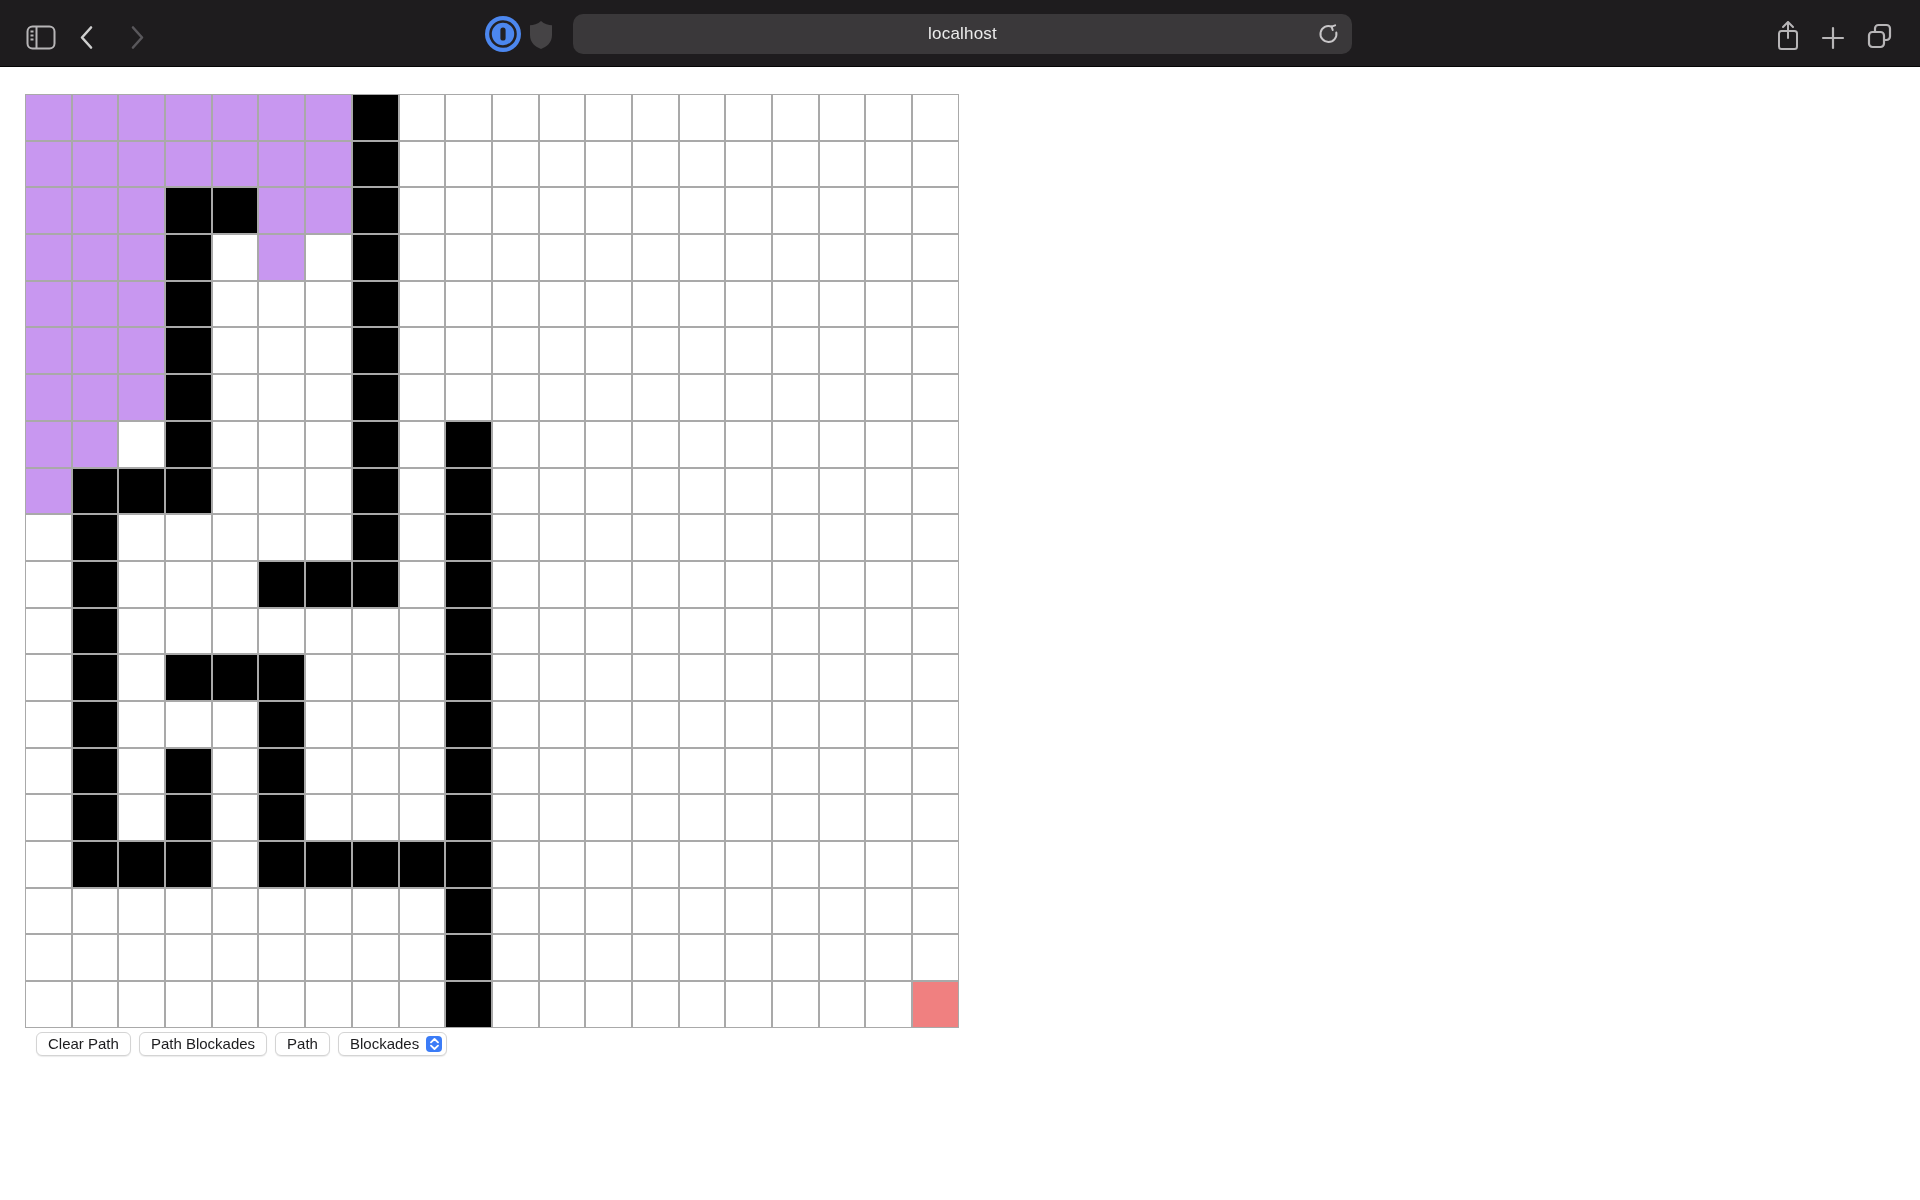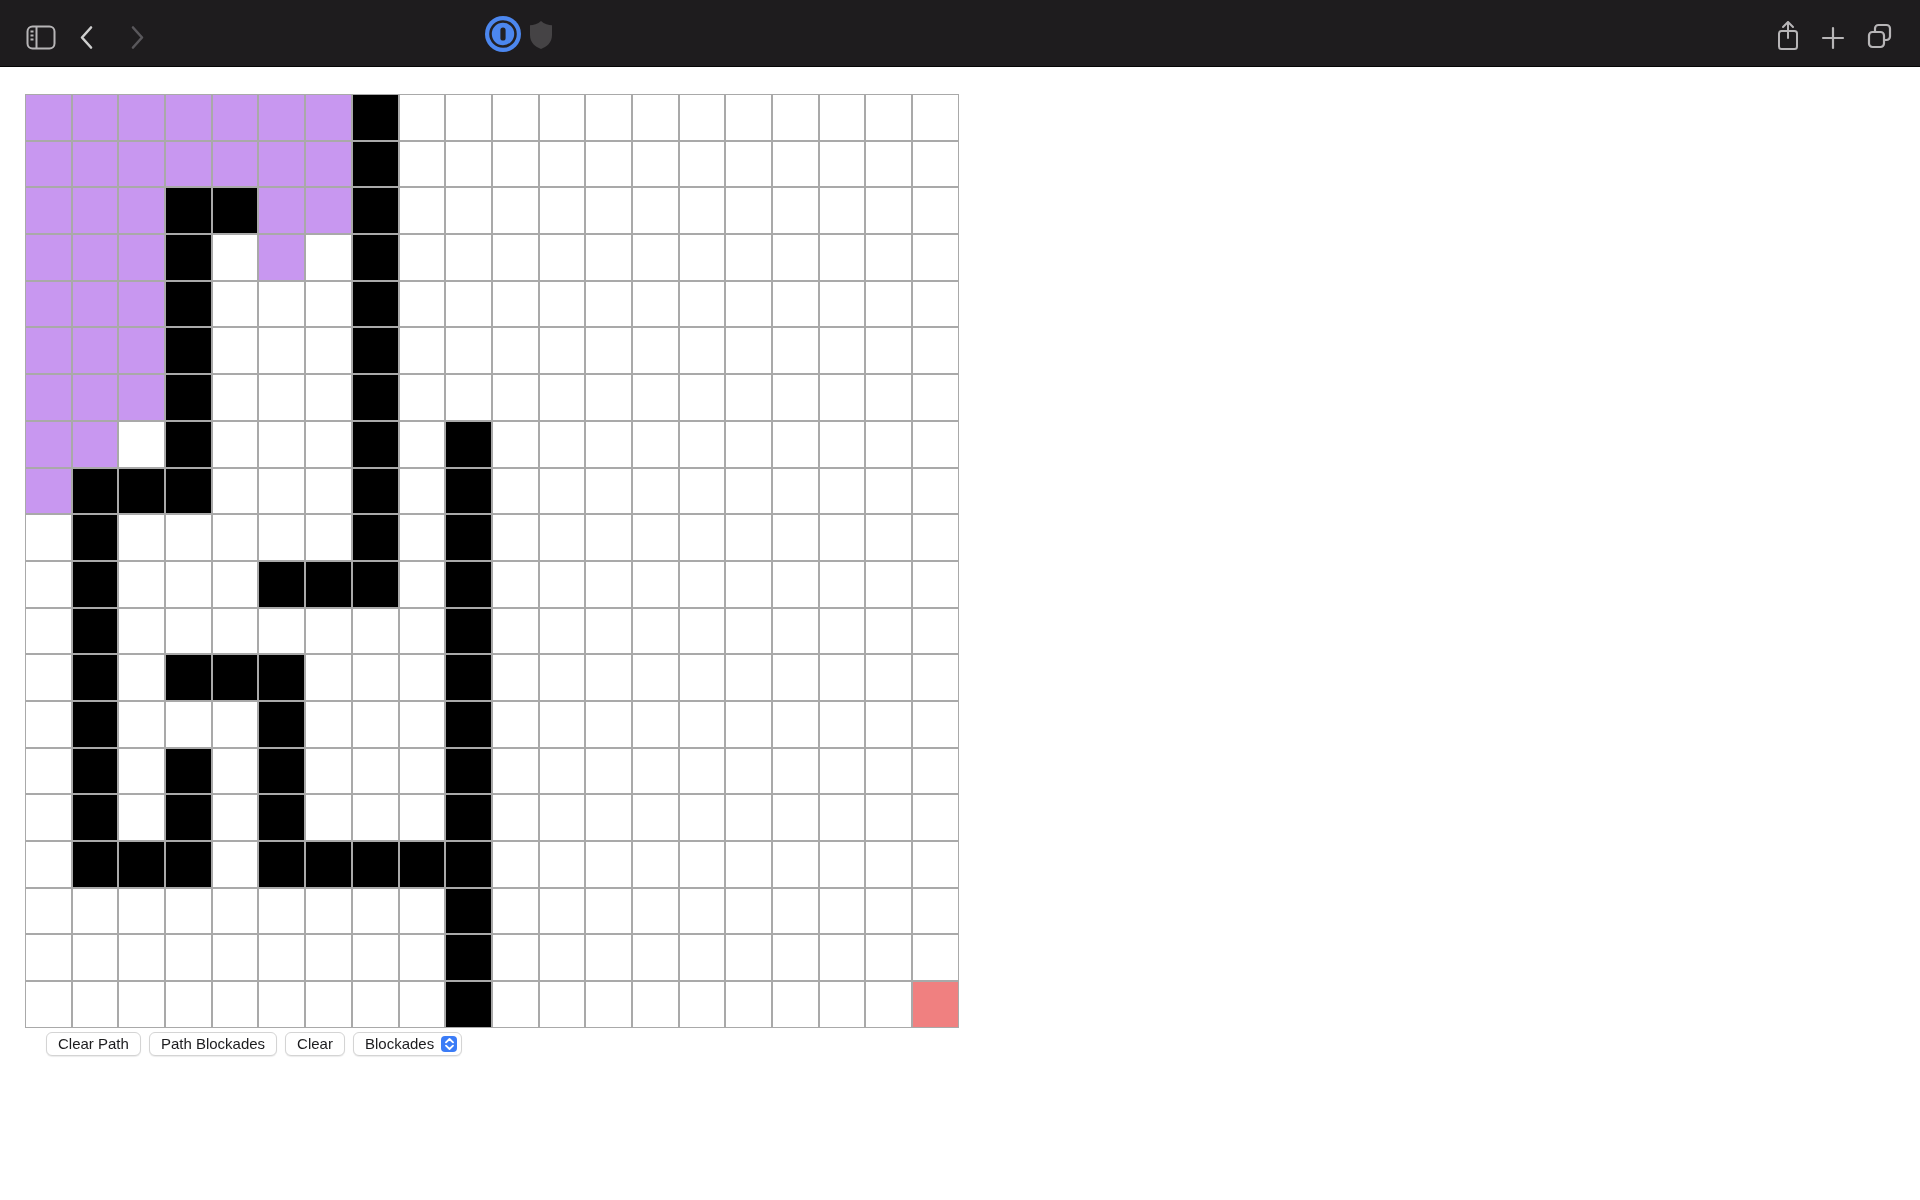--- a/index.html
+++ b/index.html
@@ -29,21 +29,21 @@
     color:#c9c7c9; }
 
   
   .page { position:absolute; left:0; top:68px; width:1920px; height:1132px; background:#fff; }
 
   .board { position:absolute; left:25px; top:26px;
     display:grid; grid-template-columns:repeat(20,46.7px);
     grid-template-rows:repeat(20,46.7px); }
   .cell { border:1px solid #a9a9a9; }
 
-  .controls { position:absolute; left:46px; top:964px; display:flex; gap:8px; align-items:flex-start; }
+  .controls { position:absolute; left:36px; top:964px; display:flex; gap:8px; align-items:flex-start; }
   .btn { background:#fff; border:1px solid #d4d4d4; border-radius:6px;
     font-family:inherit; font-size:15px; color:#1c1c1e; height:24px;
     padding:0 11px 1px; line-height:22px; box-shadow:0 1px 1px rgba(0,0,0,.08);
     white-space:nowrap; }
   .select { display:flex; align-items:center; gap:7px; padding-right:4px; }
   .stepper { width:16px; height:16px; border-radius:4px; background:#3b7cf7;
     display:flex; align-items:center; justify-content:center; }
 </style>
 </head>
 <body>
@@ -79,20 +79,30 @@
       <rect x="17.4" y="13.5" width="5.2" height="13" rx="2.6" fill="#232123"></rect>
     </svg>
   </div>
 
   <div class="tb-icon icon-shield">
     <svg width="26" height="30" viewBox="0 0 26 30">
       <path d="M13 1 C16 4 21 5.2 24 5.2 L24 15 C24 23 18.5 26.8 13 29 C7.5 26.8 2 23 2 15 L2 5.2 C5 5.2 10 4 13 1 Z" fill="#454345"></path>
     </svg>
   </div>
 
+  <div class="urlbar">
+    <span class="url-text">localhost</span>
+    <span class="tb-icon icon-reload">
+      <svg width="24" height="24" viewBox="0 0 24 24" fill="none" stroke="currentColor" stroke-width="2" stroke-linecap="round">
+        <path d="M14.6 4.6 A 8 8 0 1 0 19.3 10.4"></path>
+        <path d="M14.6 4.6 l3.5 -1.2"></path>
+        <path d="M14.6 4.6 l1.1 3.4"></path>
+      </svg>
+    </span>
+  </div>
 
   <div class="tb-icon icon-share">
     <svg width="28" height="32" viewBox="0 0 28 32" fill="none" stroke="currentColor" stroke-width="2" stroke-linecap="round" stroke-linejoin="round">
       <rect x="5" y="11" width="18" height="18" rx="2.5"></rect>
       <line x1="14" y1="2.5" x2="14" y2="18"></line>
       <polyline points="9,7 14,2 19,7"></polyline>
     </svg>
   </div>
 
   <div class="tb-icon icon-plus">
@@ -511,21 +521,21 @@
       <div class="cell" style="background: rgb(255, 255, 255);"></div>
       <div class="cell" style="background: rgb(255, 255, 255);"></div>
       <div class="cell" style="background: rgb(255, 255, 255);"></div>
       <div class="cell" style="background: rgb(255, 255, 255);"></div>
       <div class="cell" style="background: rgb(240, 128, 128);"></div>
     </div>
 
   <div class="controls">
     <button class="btn">Clear Path</button>
     <button class="btn">Path Blockades</button>
-    <button class="btn">Clear</button>
+    <button class="btn">Path</button>
     <div class="btn select">
       <span>Blockades</span>
       <span class="stepper">
         <svg width="11" height="12" viewBox="0 0 11 12" fill="none" stroke="#ffffff" stroke-width="1.8" stroke-linecap="round" stroke-linejoin="round">
           <polyline points="2,4.4 5.5,1 9,4.4"></polyline>
           <polyline points="2,7.6 5.5,11 9,7.6"></polyline>
         </svg>
       </span>
     </div>
   </div>

